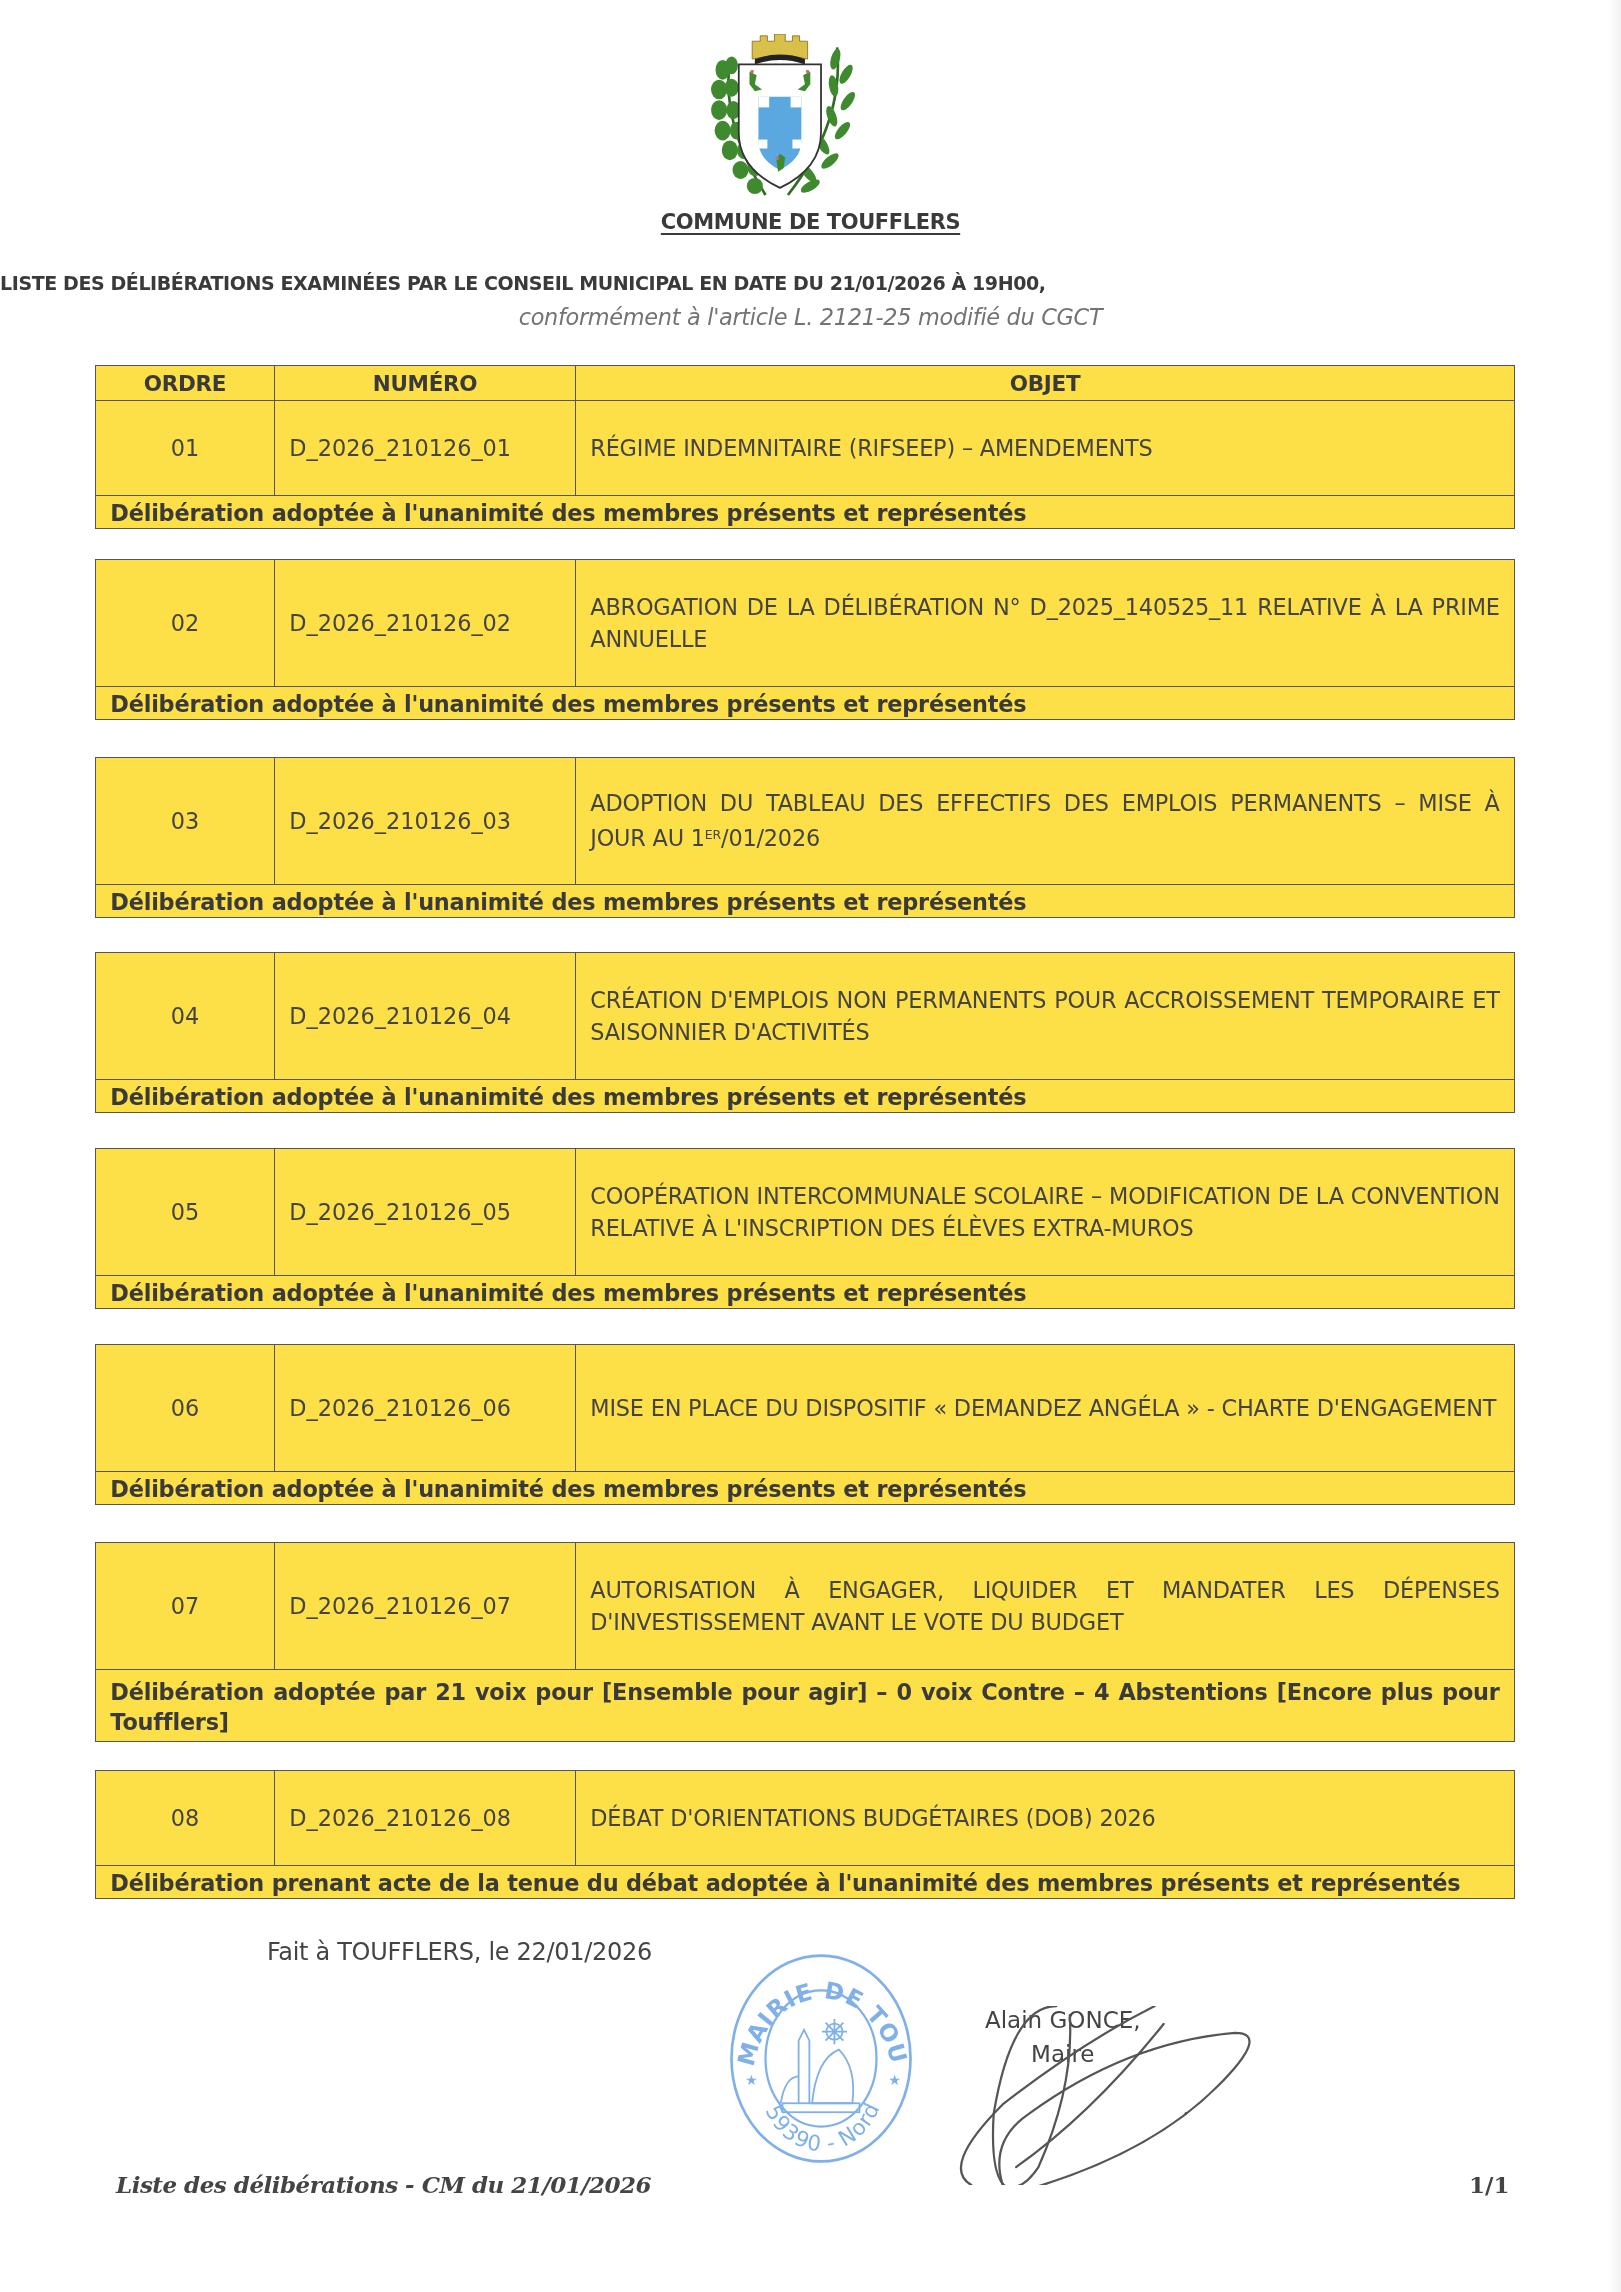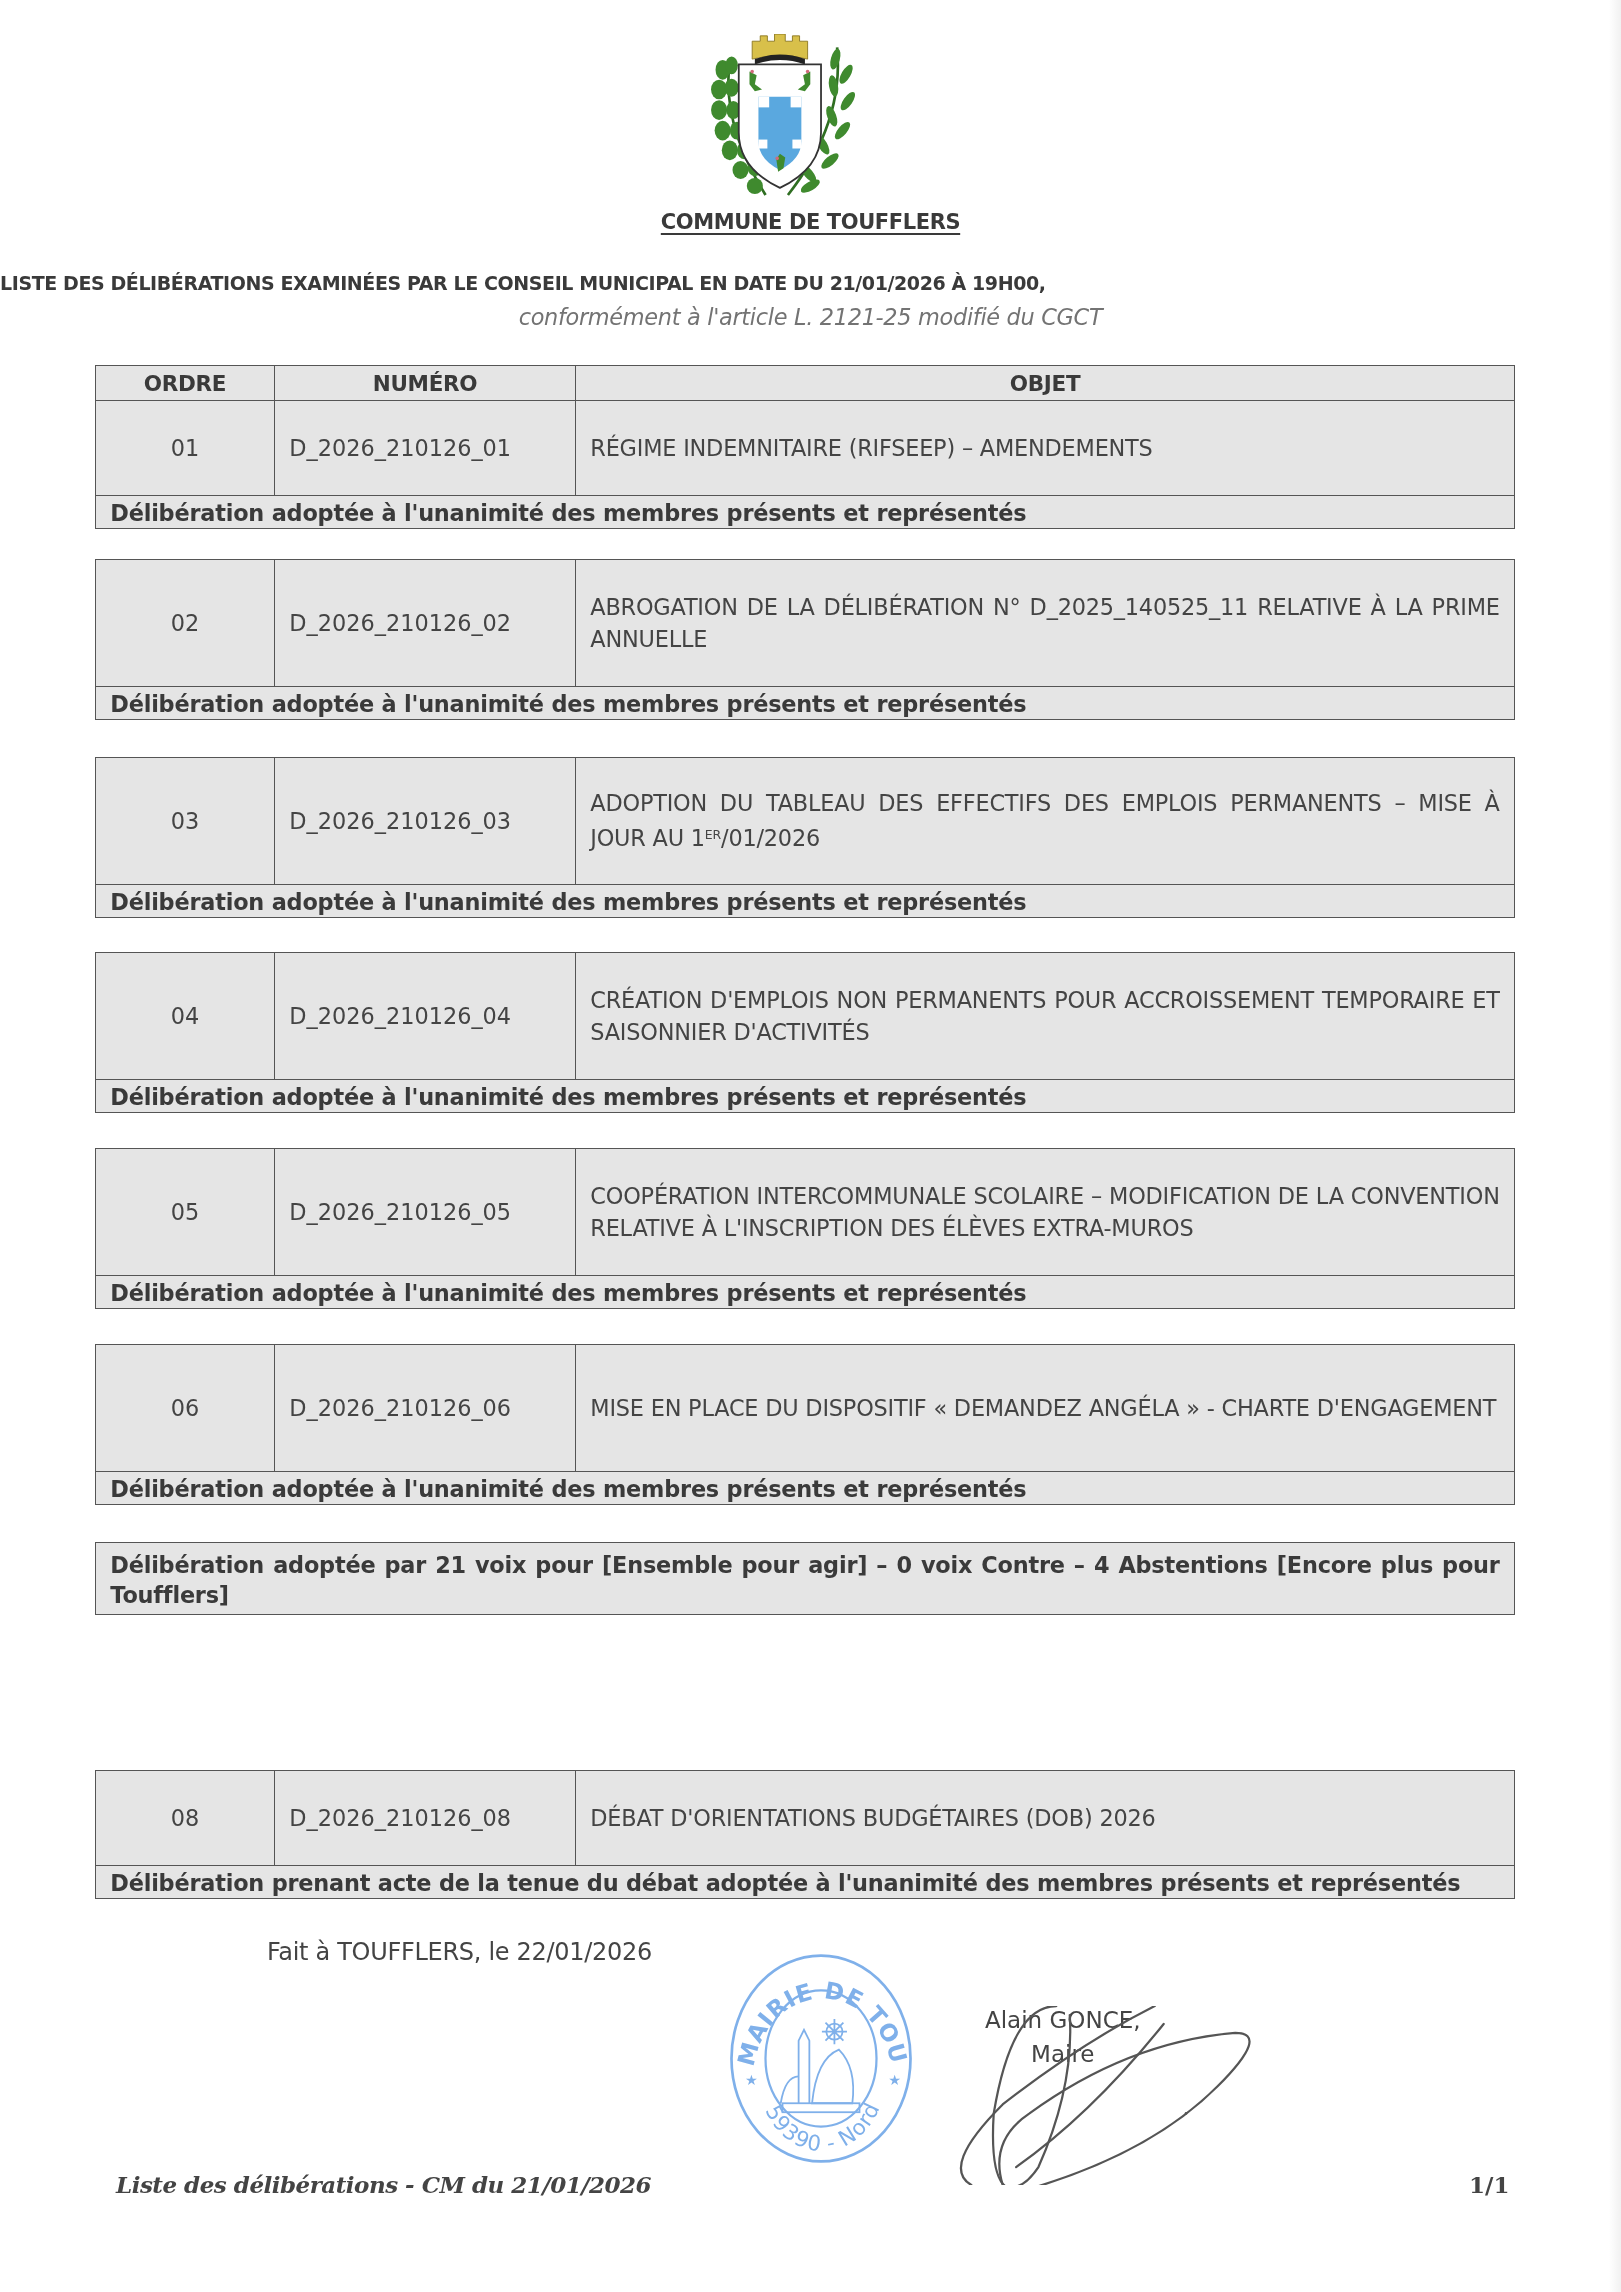--- a/index.html
+++ b/index.html
@@ -17,21 +17,21 @@
   }
   .commune-title span { text-decoration: underline; text-underline-offset: 3.6px; }
   .main-title {
     position: absolute; top: 272px; left: 0; width: 1305px; text-align: left;
     font-weight: bold; font-size: 19px; color: #3a3a3a; letter-spacing: -0.4px;
   }
   .subtitle {
     position: absolute; top: 304px; left: 0; width: 1621px; text-align: center;
     font-style: italic; font-size: 22.4px; color: #737373; letter-spacing: -0.3px;
   }
-  .block { position: absolute; left: 95px; width: 1420px; border: 1.8px solid #555; box-sizing: border-box; background: #e5e5e5; }
+  .block { position: absolute; left: 95px; width: 1420px; border: 1.8px solid #555; box-sizing: border-box; background: #fde047; }
   .hdr { display: flex; height: 34px; border-bottom: 1.8px solid #555; }
   .hdr div { display: flex; align-items: center; justify-content: center; font-weight: bold; font-size: 21.5px; color: #3a3a3a; letter-spacing: -0.3px; }
   .c1 { width: 179px; border-right: 1.3px solid #555; box-sizing: border-box; }
   .c2 { width: 301px; border-right: 1.3px solid #555; box-sizing: border-box; }
   .c3 { flex: 1; }
   .row { display: flex; height: 126px; border-bottom: 1.8px solid #555; }
   .row .c1, .row .c2 { display: flex; align-items: center; font-size: 22.4px; color: #444; }
   .row .c1 { justify-content: center; }
   .row .c2 { padding-left: 14.3px; }
   .row .c3 { display: flex; align-items: center; padding: 0 14.3px; font-size: 22.4px; color: #444; line-height: 32px; text-align: justify; text-align-last: left; letter-spacing: -0.2px; }
@@ -172,20 +172,27 @@
     <div class="c1">06</div>
     <div class="c2">D_2026_210126_06</div>
     <div class="c3">
         <span>MISE EN PLACE DU DISPOSITIF « DEMANDEZ ANGÉLA » - CHARTE D'ENGAGEMENT</span>
       </div>
   </div>
   <div class="foot">Délibération adoptée à l'unanimité des membres présents et représentés</div>
 </div>
 
 <div class="block" style="top:1542px;">
+  <div class="row">
+    <div class="c1">07</div>
+    <div class="c2">D_2026_210126_07</div>
+    <div class="c3">
+        <span>AUTORISATION À ENGAGER, LIQUIDER ET MANDATER LES DÉPENSES D'INVESTISSEMENT AVANT LE VOTE DU BUDGET</span>
+      </div>
+  </div>
   <div class="foot" style="padding-top:7.2px;padding-bottom:3.6px;">Délibération adoptée par 21 voix pour [Ensemble pour agir] – 0 voix Contre – 4 Abstentions [Encore plus pour Toufflers]</div>
 </div>
 
 <div class="block" style="top:1770px;">
   <div class="row short">
     <div class="c1">08</div>
     <div class="c2">D_2026_210126_08</div>
     <div class="c3">DÉBAT D'ORIENTATIONS BUDGÉTAIRES (DOB) 2026</div>
   </div>
   <div class="foot">Délibération prenant acte de la tenue du débat adoptée à l'unanimité des membres présents et représentés</div>

